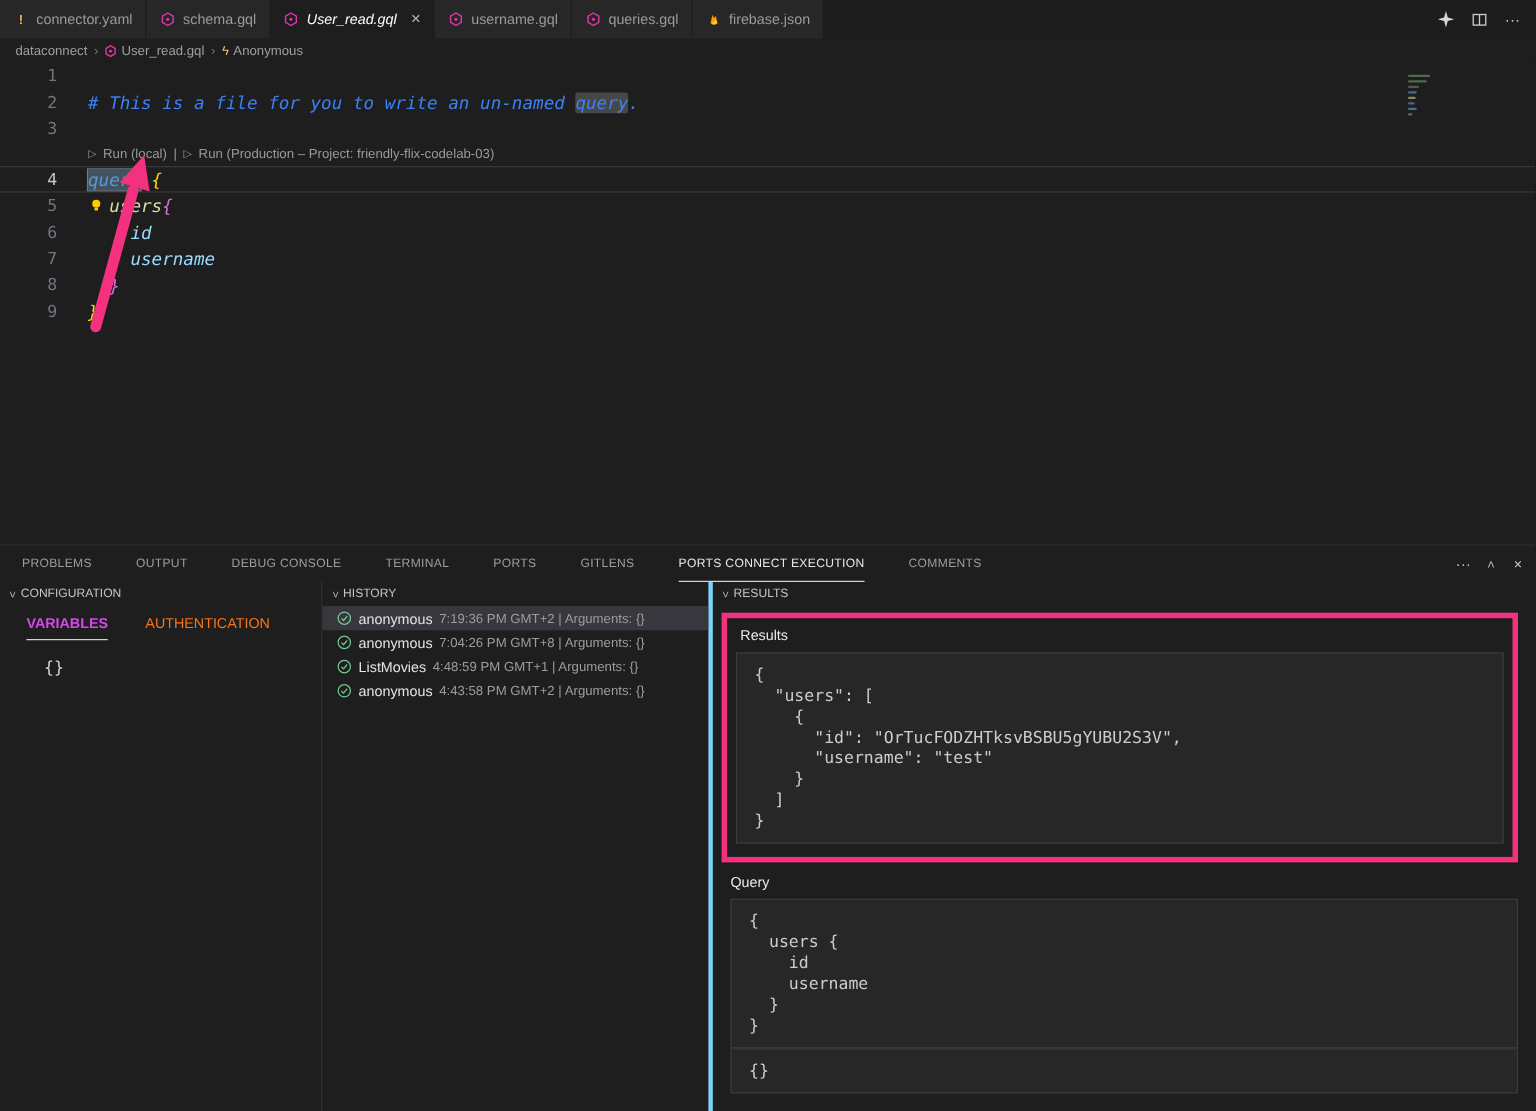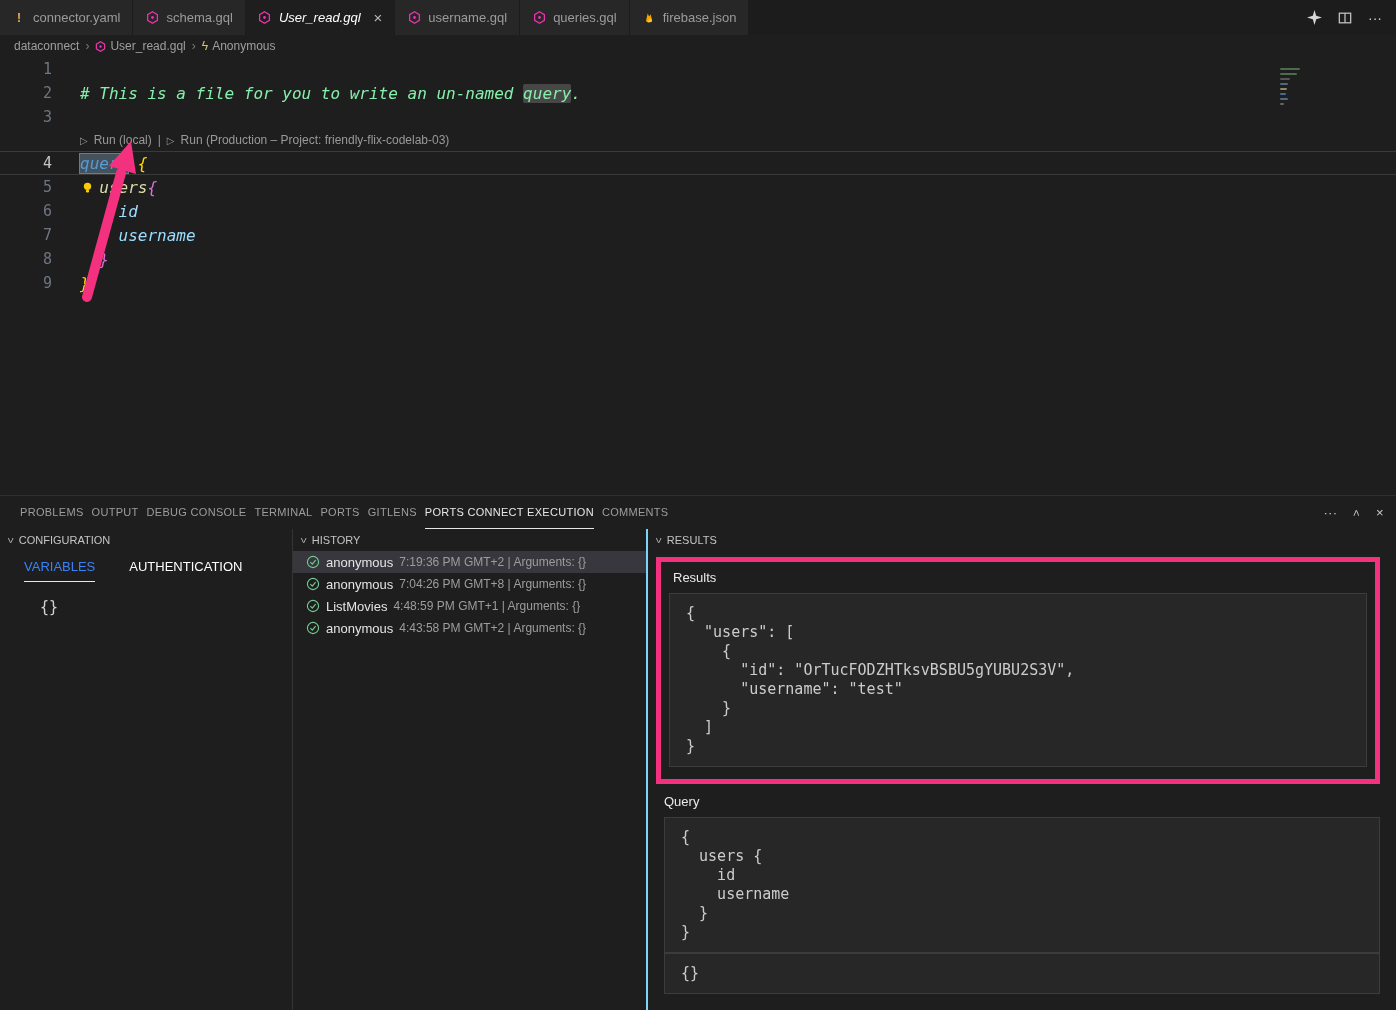--- a/index.html
+++ b/index.html
@@ -26,21 +26,21 @@
   .breadcrumb .bc-item { cursor:pointer; display:inline-flex; align-items:center; gap:4px; }
   .anon-glyph { color:#d8c06a; font-size:12px; }
 
   
   .editor { position:relative; height:438px; background:#1e1e1e; overflow:hidden; }
   .line { display:flex; height:24px; align-items:center; position:relative; }
   .line.lens { height:22px; }
   .gutter { width:52px; text-align:right; color:#6e7681; font:15px "DejaVu Sans Mono", monospace; flex:none; }
   .gutter.cur-num { color:#c6c6c6; }
   .code { padding-left:28px; white-space:pre; font:italic 16px "DejaVu Sans Mono", monospace; color:#d4d4d4; }
-  .cm, .cm span { color:#86efac; }
+  .cm, .cm span { color:#3b82f6; }
   .hl { background:#575757b8; border-radius:2px; }
   .kw { color:#569CD6; }
   .fld { color:#DCDCAA; }
   .prop { color:#9CDCFE; }
   .b1 { color:#FFD700; }
   .b2 { color:#DA70D6; }
   .selword { background:#44525e; outline:1px solid #6d7b88; }
   .line.cur { border-top:1px solid #3a3a3a; border-bottom:1px solid #3a3a3a; }
   .codelens { padding-left:28px; font:12px "Liberation Sans", sans-serif; color:#999999; display:flex; gap:6px; align-items:center; }
   .codelens a { color:#999999; text-decoration:none; cursor:pointer; }
@@ -48,40 +48,40 @@
   .bulb { position:absolute; left:81px; top:5px; width:13px; height:13px; }
   .annotation-arrow { position:absolute; left:0; top:0; pointer-events:none; z-index:6; }
 
   
   .minimap { position:absolute; top:6px; right:92px; width:24px; z-index:2; }
   .minimap .mbar { height:2px; margin-bottom:3px; border-radius:1px; }
 
   
   .panel { position:absolute; left:0; right:0; top:495px; bottom:0; background:#1e1e1e;
            border-top:1px solid #2f2f2f; display:flex; flex-direction:column; }
-  .panel-tabs { height:33px; display:flex; align-items:stretch; gap:8px; padding:0 12px 0 20px;
+  .panel-tabs { height:33px; display:flex; align-items:stretch; gap:40px; padding:0 12px 0 20px;
                 font-size:11px; letter-spacing:.3px; color:#9d9d9d; }
   .ptab { display:flex; align-items:center; border-bottom:1px solid transparent; cursor:pointer; white-space:nowrap; }
   .ptab.active { color:#e7e7e7; border-bottom-color:#e7e7e7; }
   .panel-actions { margin-left:auto; display:flex; align-items:center; gap:16px; color:#cccccc; font-size:13px; }
   .panel-actions .pa { cursor:pointer; display:inline-flex; }
   .chev { display:inline-block; transform:rotate(90deg); font-size:10px; color:#bdbdbd; }
   .chev-up { display:inline-block; transform:rotate(-90deg); font-size:11px; }
 
   .panel-body { flex:1; display:flex; overflow:hidden; }
   .col { overflow:hidden; position:relative; }
   .col.config { width:293px; border-right:1px solid #343434; }
-  .col.history { width:355px; border-right:2px solid #7dd3fc;text-align:right; }
+  .col.history { width:355px; border-right:4px solid #7dd3fc;text-align:right; }
   .col.results { flex:1; }
   .sec-header { height:22px; display:flex; align-items:center; gap:5px; padding-left:8px;
                 font-size:11px; color:#c5c5c5; cursor:pointer; }
 
   .config-tabs { display:flex; gap:34px; padding:8px 0 0 24px; font-size:13px; }
-  .ctab { color:#ffffff; padding-bottom:7px; border-bottom:1px solid transparent; cursor:pointer; }
-  .ctab.active { color:#3b82f6; border-bottom-color:#e7e7e7; }
+  .ctab { color:#f97316; padding-bottom:7px; border-bottom:1px solid transparent; cursor:pointer; }
+  .ctab.active { color:#d946ef; border-bottom-color:#e7e7e7;font-weight:bold; }
   .vars-value { margin:16px 0 0 40px; font:15px "DejaVu Sans Mono", monospace; color:#d4d4d4; }
   .rerun { position:absolute; left:20px; bottom:11px; width:252px; height:27px; background:#0E70C0;
            border:none; border-radius:2px; color:#ffffff; font-size:13px; font-family:"Liberation Sans",sans-serif; cursor:pointer; }
 
   .hist-item { height:22px; display:flex; align-items:center; gap:6px; padding-left:13px; cursor:pointer; white-space:nowrap; }
   .hist-item.selected { background:#37373d; }
   .hname { color:#e4e4e4; font-size:13px; }
   .hdetail { color:#9d9d9d; font-size:12px; }
 
   .results-body { padding:6px 16px 0 16px; }

